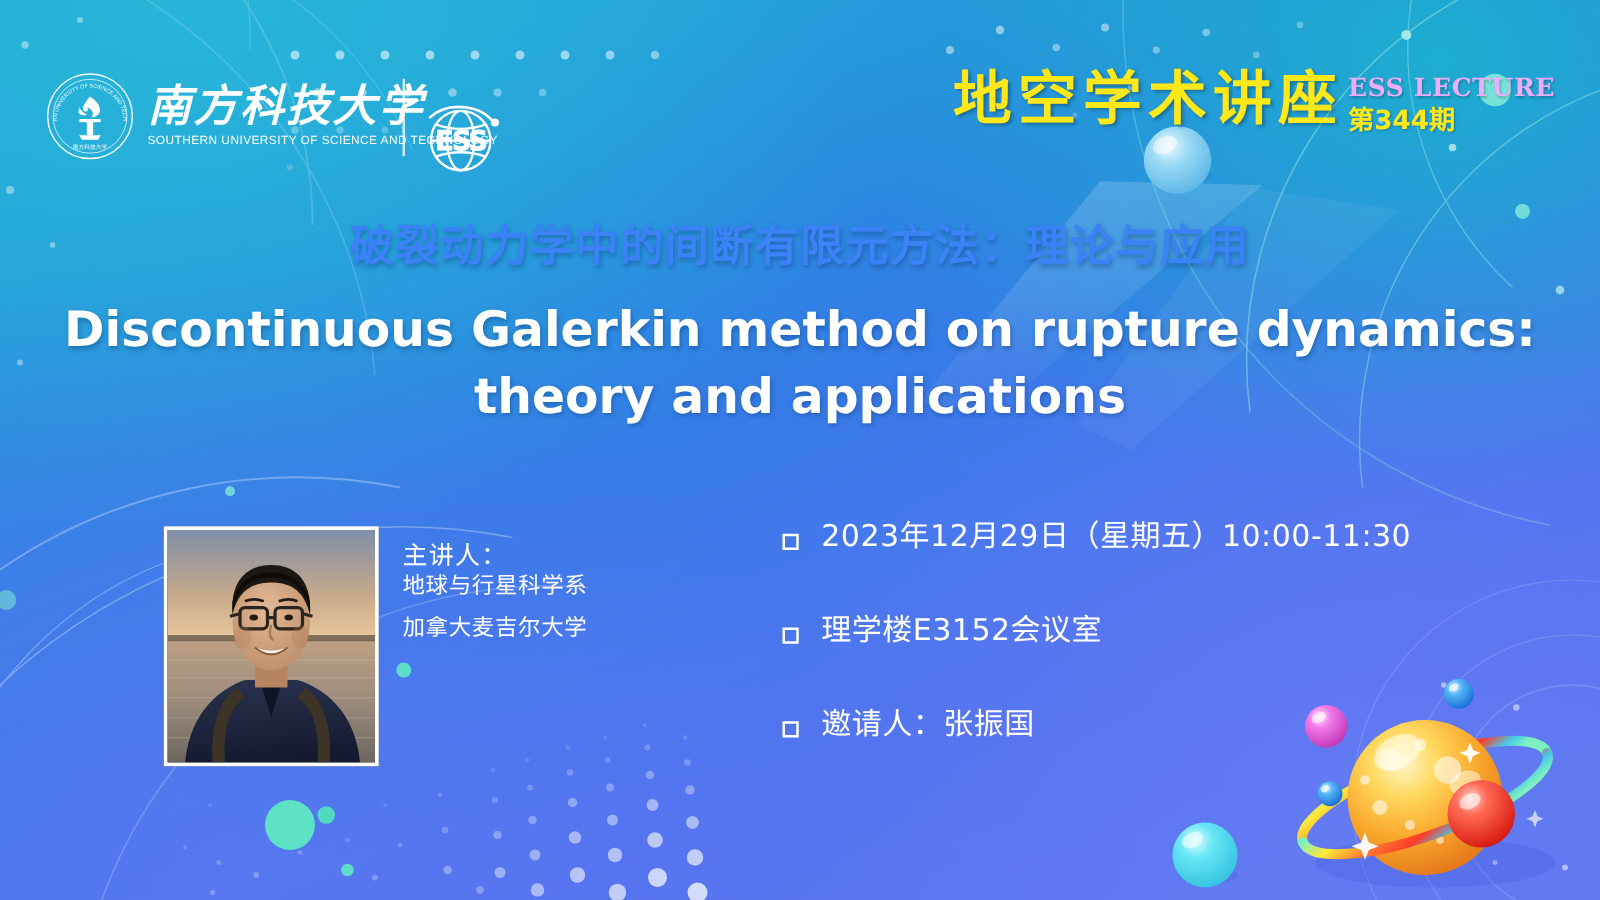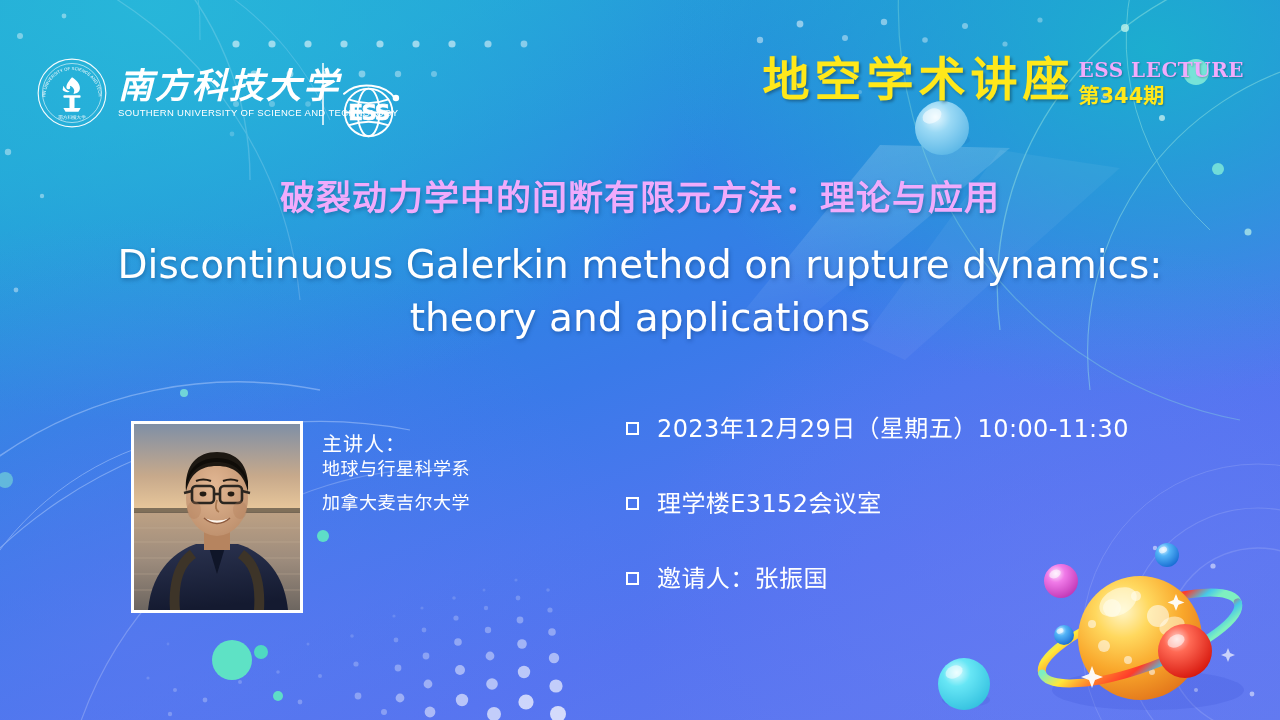--- a/index.html
+++ b/index.html
@@ -180,28 +180,28 @@
     top: 176px;
     left: 0;
     width: 1280px;
     text-align: center;
   }
   .title-cn {
     font-family: "DejaVu Sans", "Liberation Sans", sans-serif;
     font-size: 35px;
     font-weight: 700;
     letter-spacing: 1px;
-    color: #f0abfc;
+    color: #3b82f6;
     text-shadow: 1px 2px 4px rgba(0,40,90,0.35);
     line-height: 1.3;
   }
   .title-en {
     font-family: "DejaVu Sans", "Liberation Sans", sans-serif;
     font-size: 39px;
-    font-weight: 400;
+    font-weight: 700;
     color: #ffffff;
     text-shadow: 1px 2px 4px rgba(0,40,90,0.35);
     line-height: 1.36;
     margin-top: 16px;
     padding: 0 46px;
   }
 
   
   .speaker-photo {
     position: absolute;
@@ -250,21 +250,21 @@
 
   
   .details {
     position: absolute;
     left: 596px;
     top: 414px;
     width: 600px;
   }
   .detail-row {
     display: flex;
-    align-items: flex-start;
+    align-items: center;
     margin-bottom: 45px;
     padding-left: 30px;
   }
   .detail-row:last-child { margin-bottom: 0; }
   .detail-marker {
     width: 13px;
     height: 13px;
     border: 2.2px solid #ffffff;
     box-sizing: border-box;
     flex: 0 0 auto;

